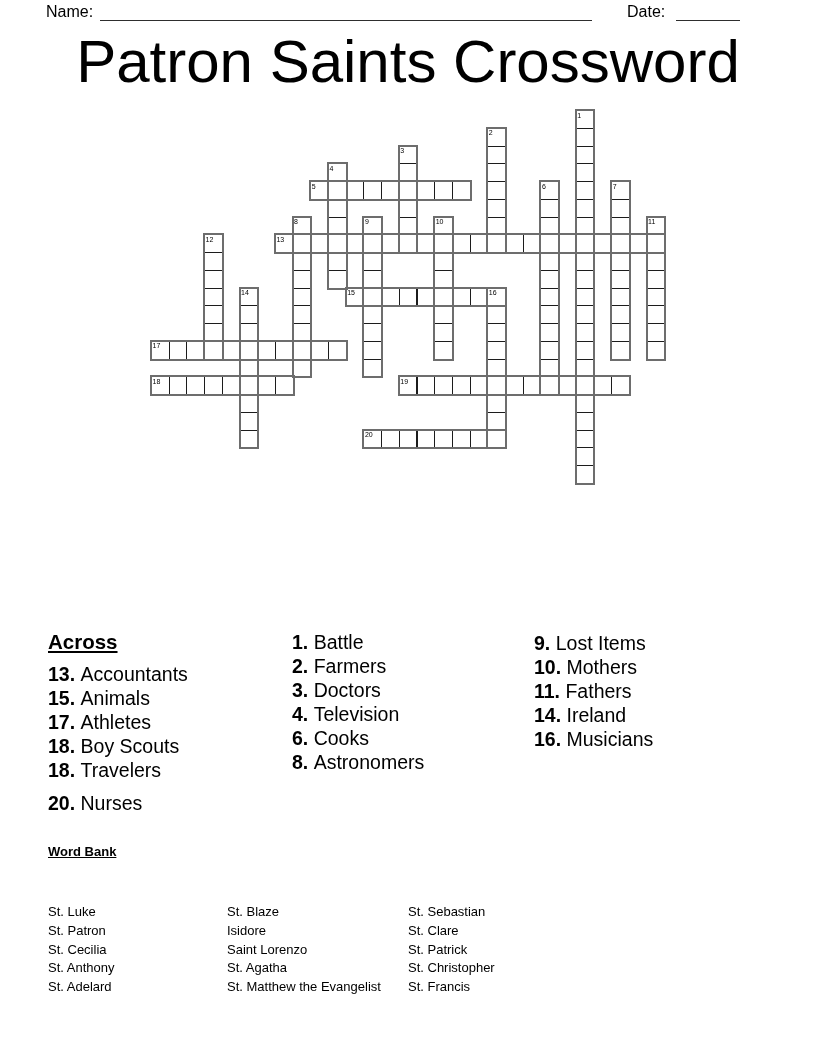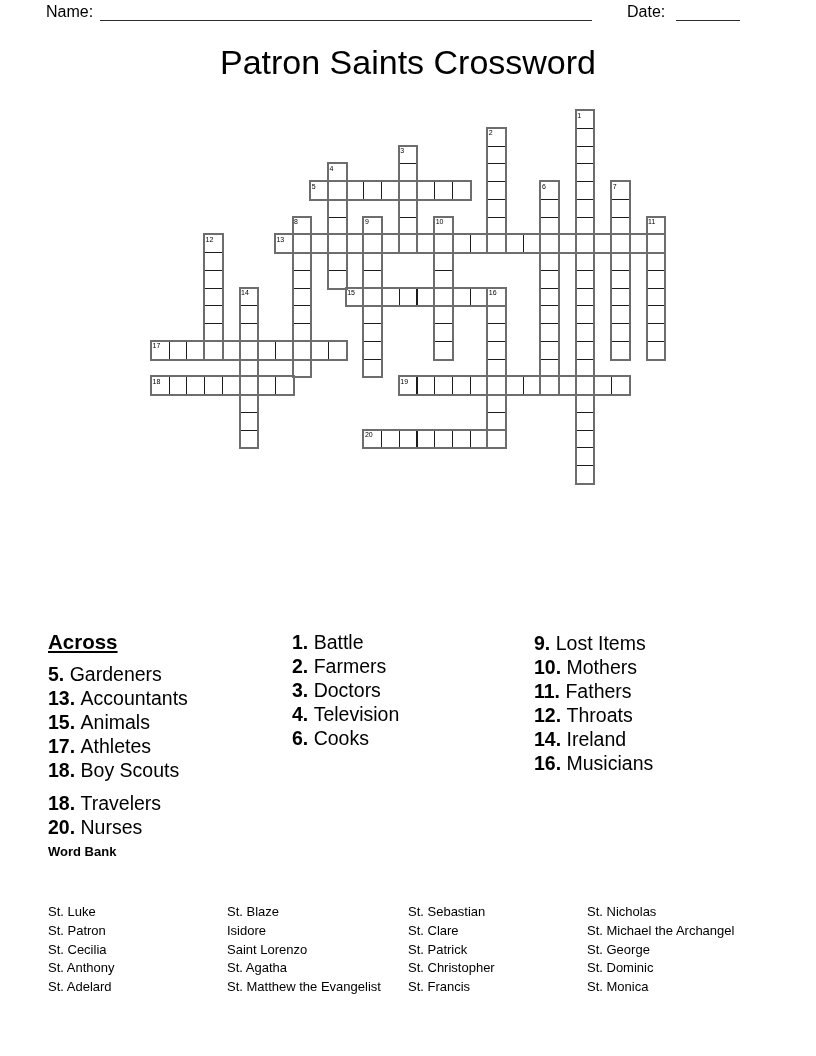--- a/index.html
+++ b/index.html
@@ -9,42 +9,42 @@
   
   .hdr-label{position:absolute;top:1px;font-size:16px;line-height:22px;}
   #name-label{left:46px;}
   #date-label{left:627px;}
   .write-line{position:absolute;top:2px;height:18px;border-bottom:1.6px solid #2e2e2e;}
   #name-line{left:100px;width:492px;}
   #date-line{left:676px;width:64px;}
 
   
   .title{position:absolute;top:33px;left:0;width:100%;text-align:center;
-         font-size:34px;line-height:58px;font-weight:400;}
+         font-size:60px;line-height:58px;font-weight:400;}
 
   
   #grid{position:absolute;left:151px;top:110px;}
   .cell{position:absolute;width:18.7px;height:18.75px;background:#fff;
         border:1px solid #1c1c1c;box-sizing:border-box;}
   .word-outline{position:absolute;border:2px solid #6d6d6d;box-sizing:border-box;pointer-events:none;}
   .cell-num{position:absolute;font-size:7px;line-height:8px;letter-spacing:0;color:#000;}
 
   
   .clue-col{position:absolute;top:630px;width:240px;}
   #clues-across{left:48px;}
   #clues-down{left:292px;}
   #clues-down2{left:534px;top:631px;}
   .clue-head{font-size:20.5px;line-height:24px;font-weight:bold;text-decoration:underline;margin-bottom:8px;}
   .clue{font-size:19.5px;line-height:24px;white-space:nowrap;}
   .clue-num{font-weight:bold;}
   #clues-across .clue-list .clue:nth-child(6){margin-top:9px;}
 
   
   #wb-head{position:absolute;left:48px;top:844px;font-size:13px;line-height:15px;
-           font-weight:bold;}
+           font-weight:bold;text-decoration:underline;}
   .wb-col{position:absolute;top:863px;margin-top:40px;}
   #wb-col-1{left:48px;}
   #wb-col-2{left:227px;}
   #wb-col-3{left:408px;}
   #wb-col-4{left:587px;}
   .wb-item{font-size:13px;line-height:18.8px;white-space:nowrap;}
 </style>
 </head>
 <body>
 
@@ -276,46 +276,45 @@
       <div class="cell-num" style="left: 337.8px; top: 179px;">16</div>
       <div class="cell-num" style="left: 1.5px; top: 232.25px;">17</div>
       <div class="cell-num" style="left: 1.5px; top: 267.75px;">18</div>
       <div class="cell-num" style="left: 249.3px; top: 267.75px;">19</div>
       <div class="cell-num" style="left: 213.9px; top: 321px;">20</div>
     </div>
 
   <div class="clue-col" id="clues-across">
     <div class="clue-head">Across</div>
     <div class="clue-list">
-        <div class="clue"><span class="clue-num">5. </span><span class="clue-text">Gardeners</span></div>
         <div class="clue"><span class="clue-num">13. </span><span class="clue-text">Accountants</span></div>
         <div class="clue"><span class="clue-num">15. </span><span class="clue-text">Animals</span></div>
         <div class="clue"><span class="clue-num">17. </span><span class="clue-text">Athletes</span></div>
         <div class="clue"><span class="clue-num">18. </span><span class="clue-text">Boy Scouts</span></div>
         <div class="clue"><span class="clue-num">18. </span><span class="clue-text">Travelers</span></div>
         <div class="clue"><span class="clue-num">20. </span><span class="clue-text">Nurses</span></div>
       </div>
   </div>
 
   <div class="clue-col" id="clues-down">
     <div class="clue-list">
         <div class="clue"><span class="clue-num">1. </span><span class="clue-text">Battle</span></div>
         <div class="clue"><span class="clue-num">2. </span><span class="clue-text">Farmers</span></div>
         <div class="clue"><span class="clue-num">3. </span><span class="clue-text">Doctors</span></div>
         <div class="clue"><span class="clue-num">4. </span><span class="clue-text">Television</span></div>
         <div class="clue"><span class="clue-num">6. </span><span class="clue-text">Cooks</span></div>
+        <div class="clue"><span class="clue-num">8. </span><span class="clue-text">Astronomers</span></div>
       </div>
   </div>
 
   <div class="clue-col" id="clues-down2">
     <div class="clue-list">
         <div class="clue"><span class="clue-num">9. </span><span class="clue-text">Lost Items</span></div>
         <div class="clue"><span class="clue-num">10. </span><span class="clue-text">Mothers</span></div>
         <div class="clue"><span class="clue-num">11. </span><span class="clue-text">Fathers</span></div>
-        <div class="clue"><span class="clue-num">12. </span><span class="clue-text">Throats</span></div>
         <div class="clue"><span class="clue-num">14. </span><span class="clue-text">Ireland</span></div>
         <div class="clue"><span class="clue-num">16. </span><span class="clue-text">Musicians</span></div>
       </div>
   </div>
 
   <div id="wb-head">Word Bank</div>
   <div class="wb-col" id="wb-col-1">
       <div class="wb-item">St. Luke</div>
       <div class="wb-item">St. Patron</div>
       <div class="wb-item">St. Cecilia</div>
@@ -329,21 +328,14 @@
       <div class="wb-item">St. Christopher</div>
       <div class="wb-item">St. Francis</div>
     </div>
   <div class="wb-col" id="wb-col-2">
       <div class="wb-item">St. Blaze</div>
       <div class="wb-item">Isidore</div>
       <div class="wb-item">Saint Lorenzo</div>
       <div class="wb-item">St. Agatha</div>
       <div class="wb-item">St. Matthew the Evangelist</div>
     </div>
-  <div class="wb-col" id="wb-col-4">
-      <div class="wb-item">St. Nicholas</div>
-      <div class="wb-item">St. Michael the Archangel</div>
-      <div class="wb-item">St. George</div>
-      <div class="wb-item">St. Dominic</div>
-      <div class="wb-item">St. Monica</div>
-    </div>
 
 </div>
 
 </body></html>

